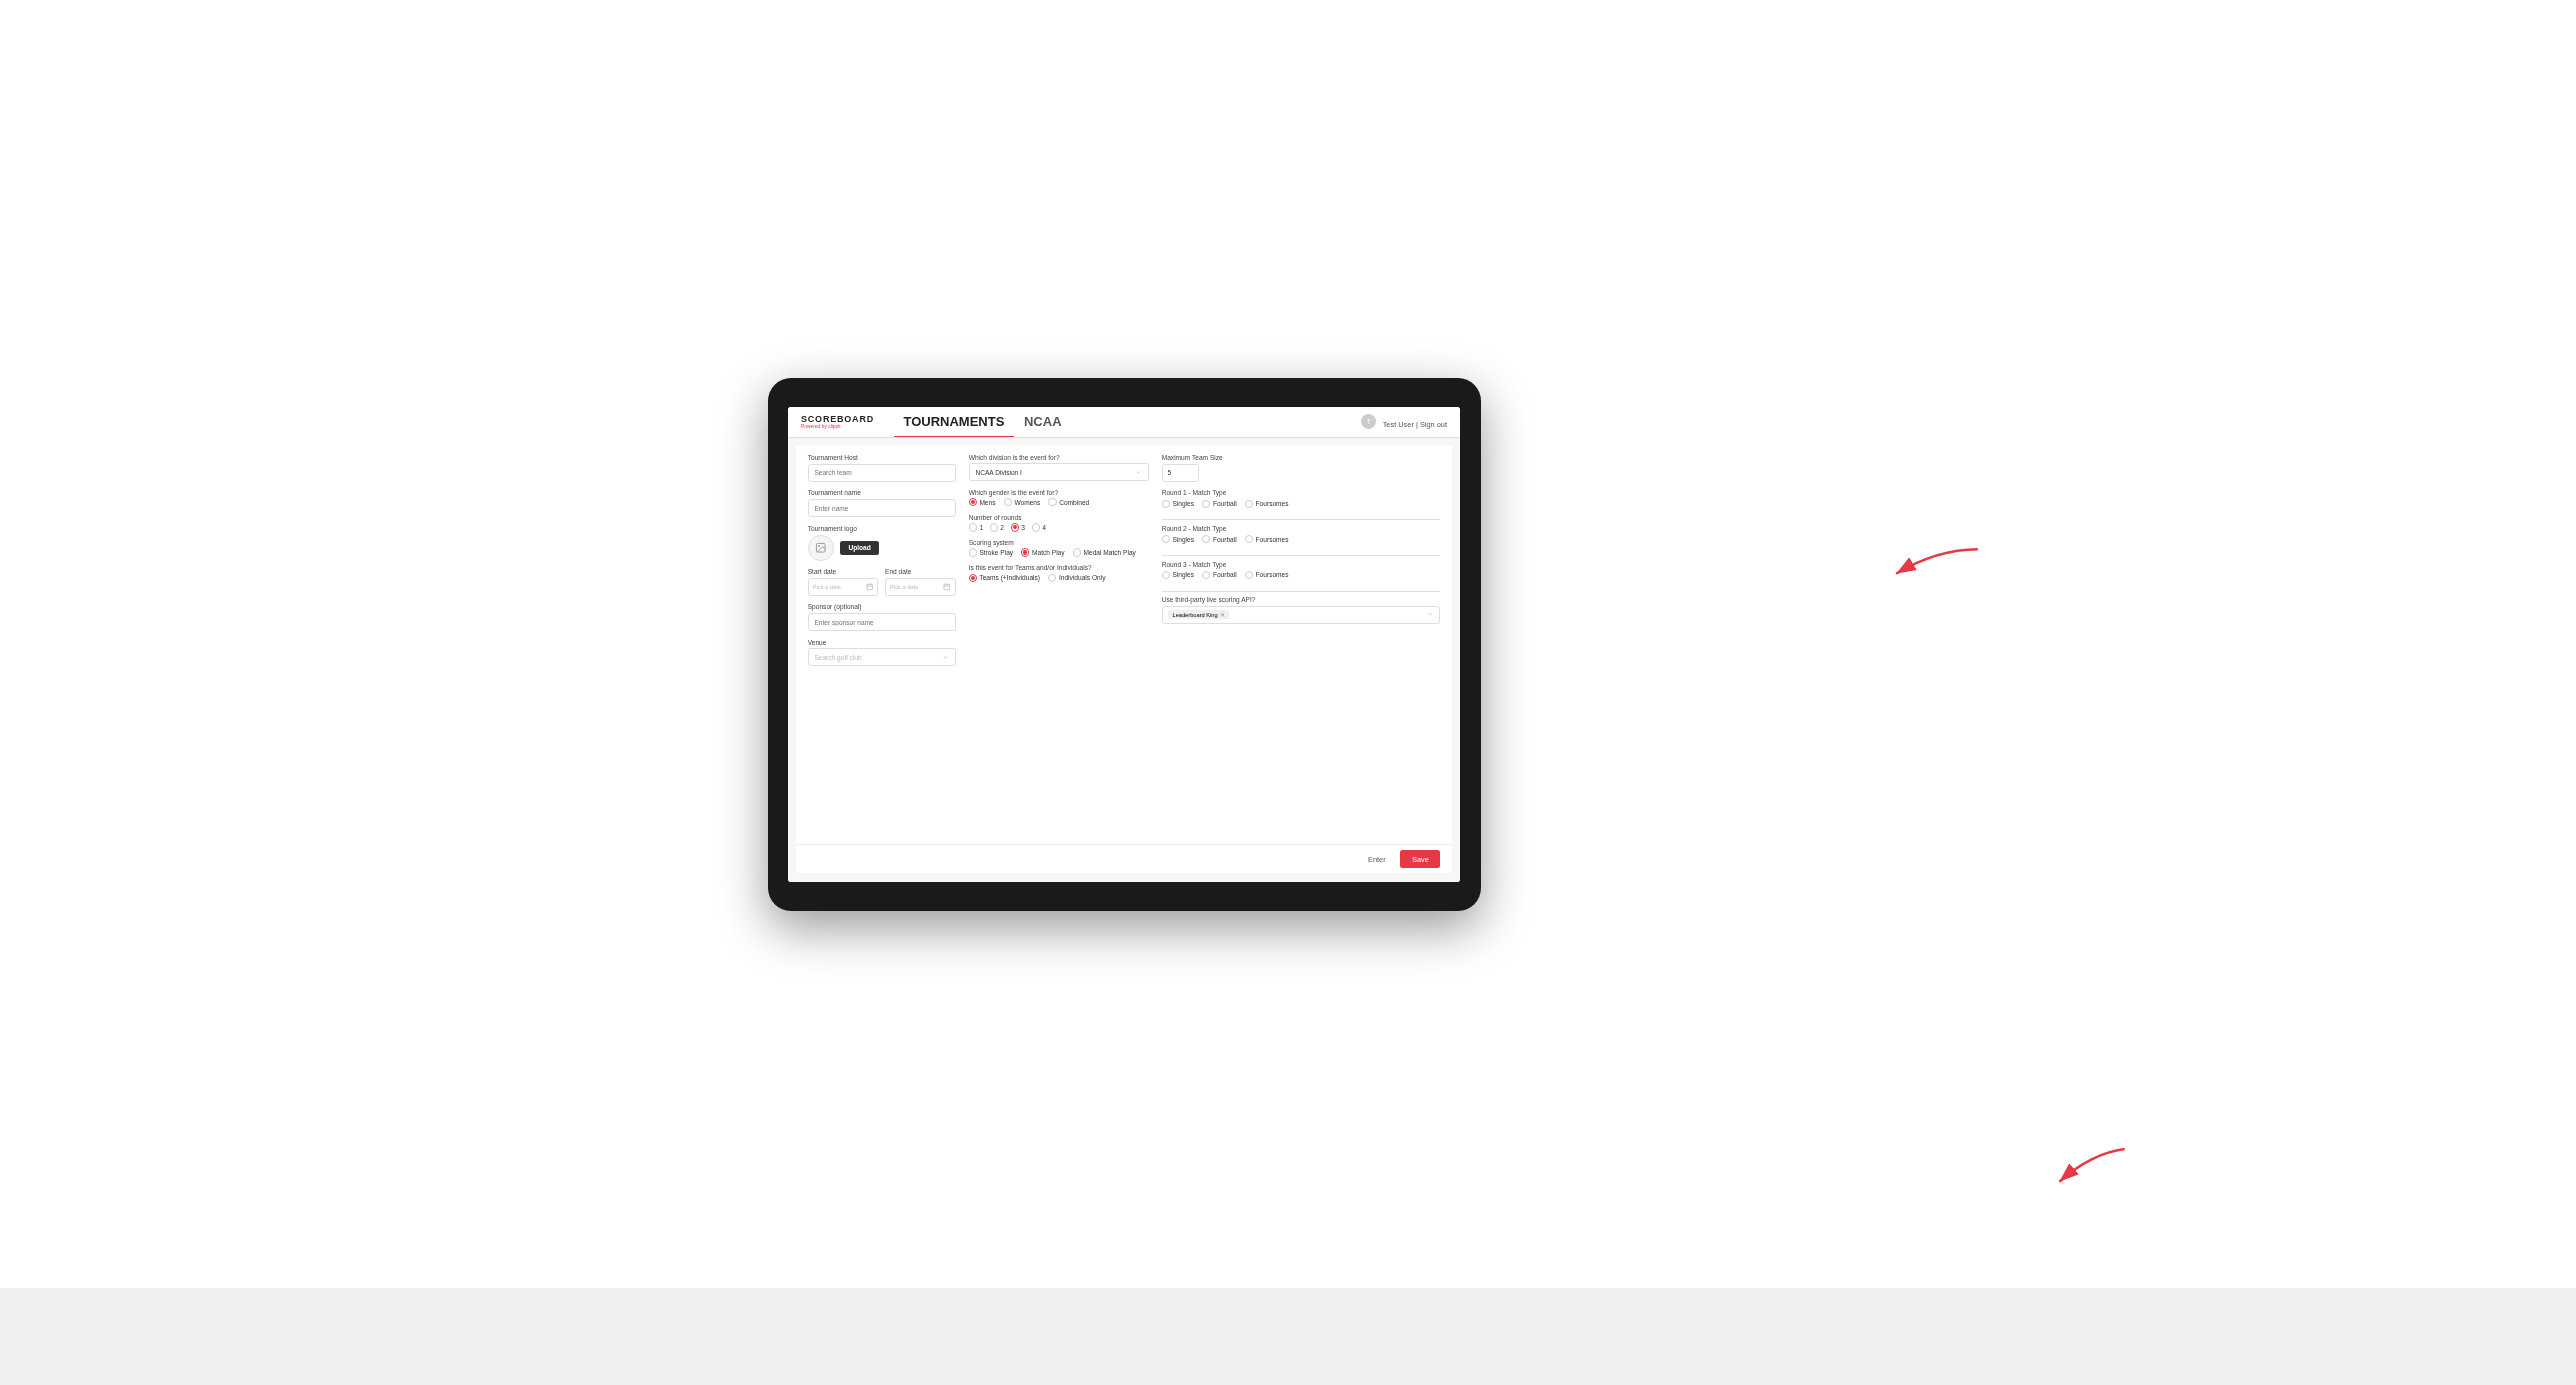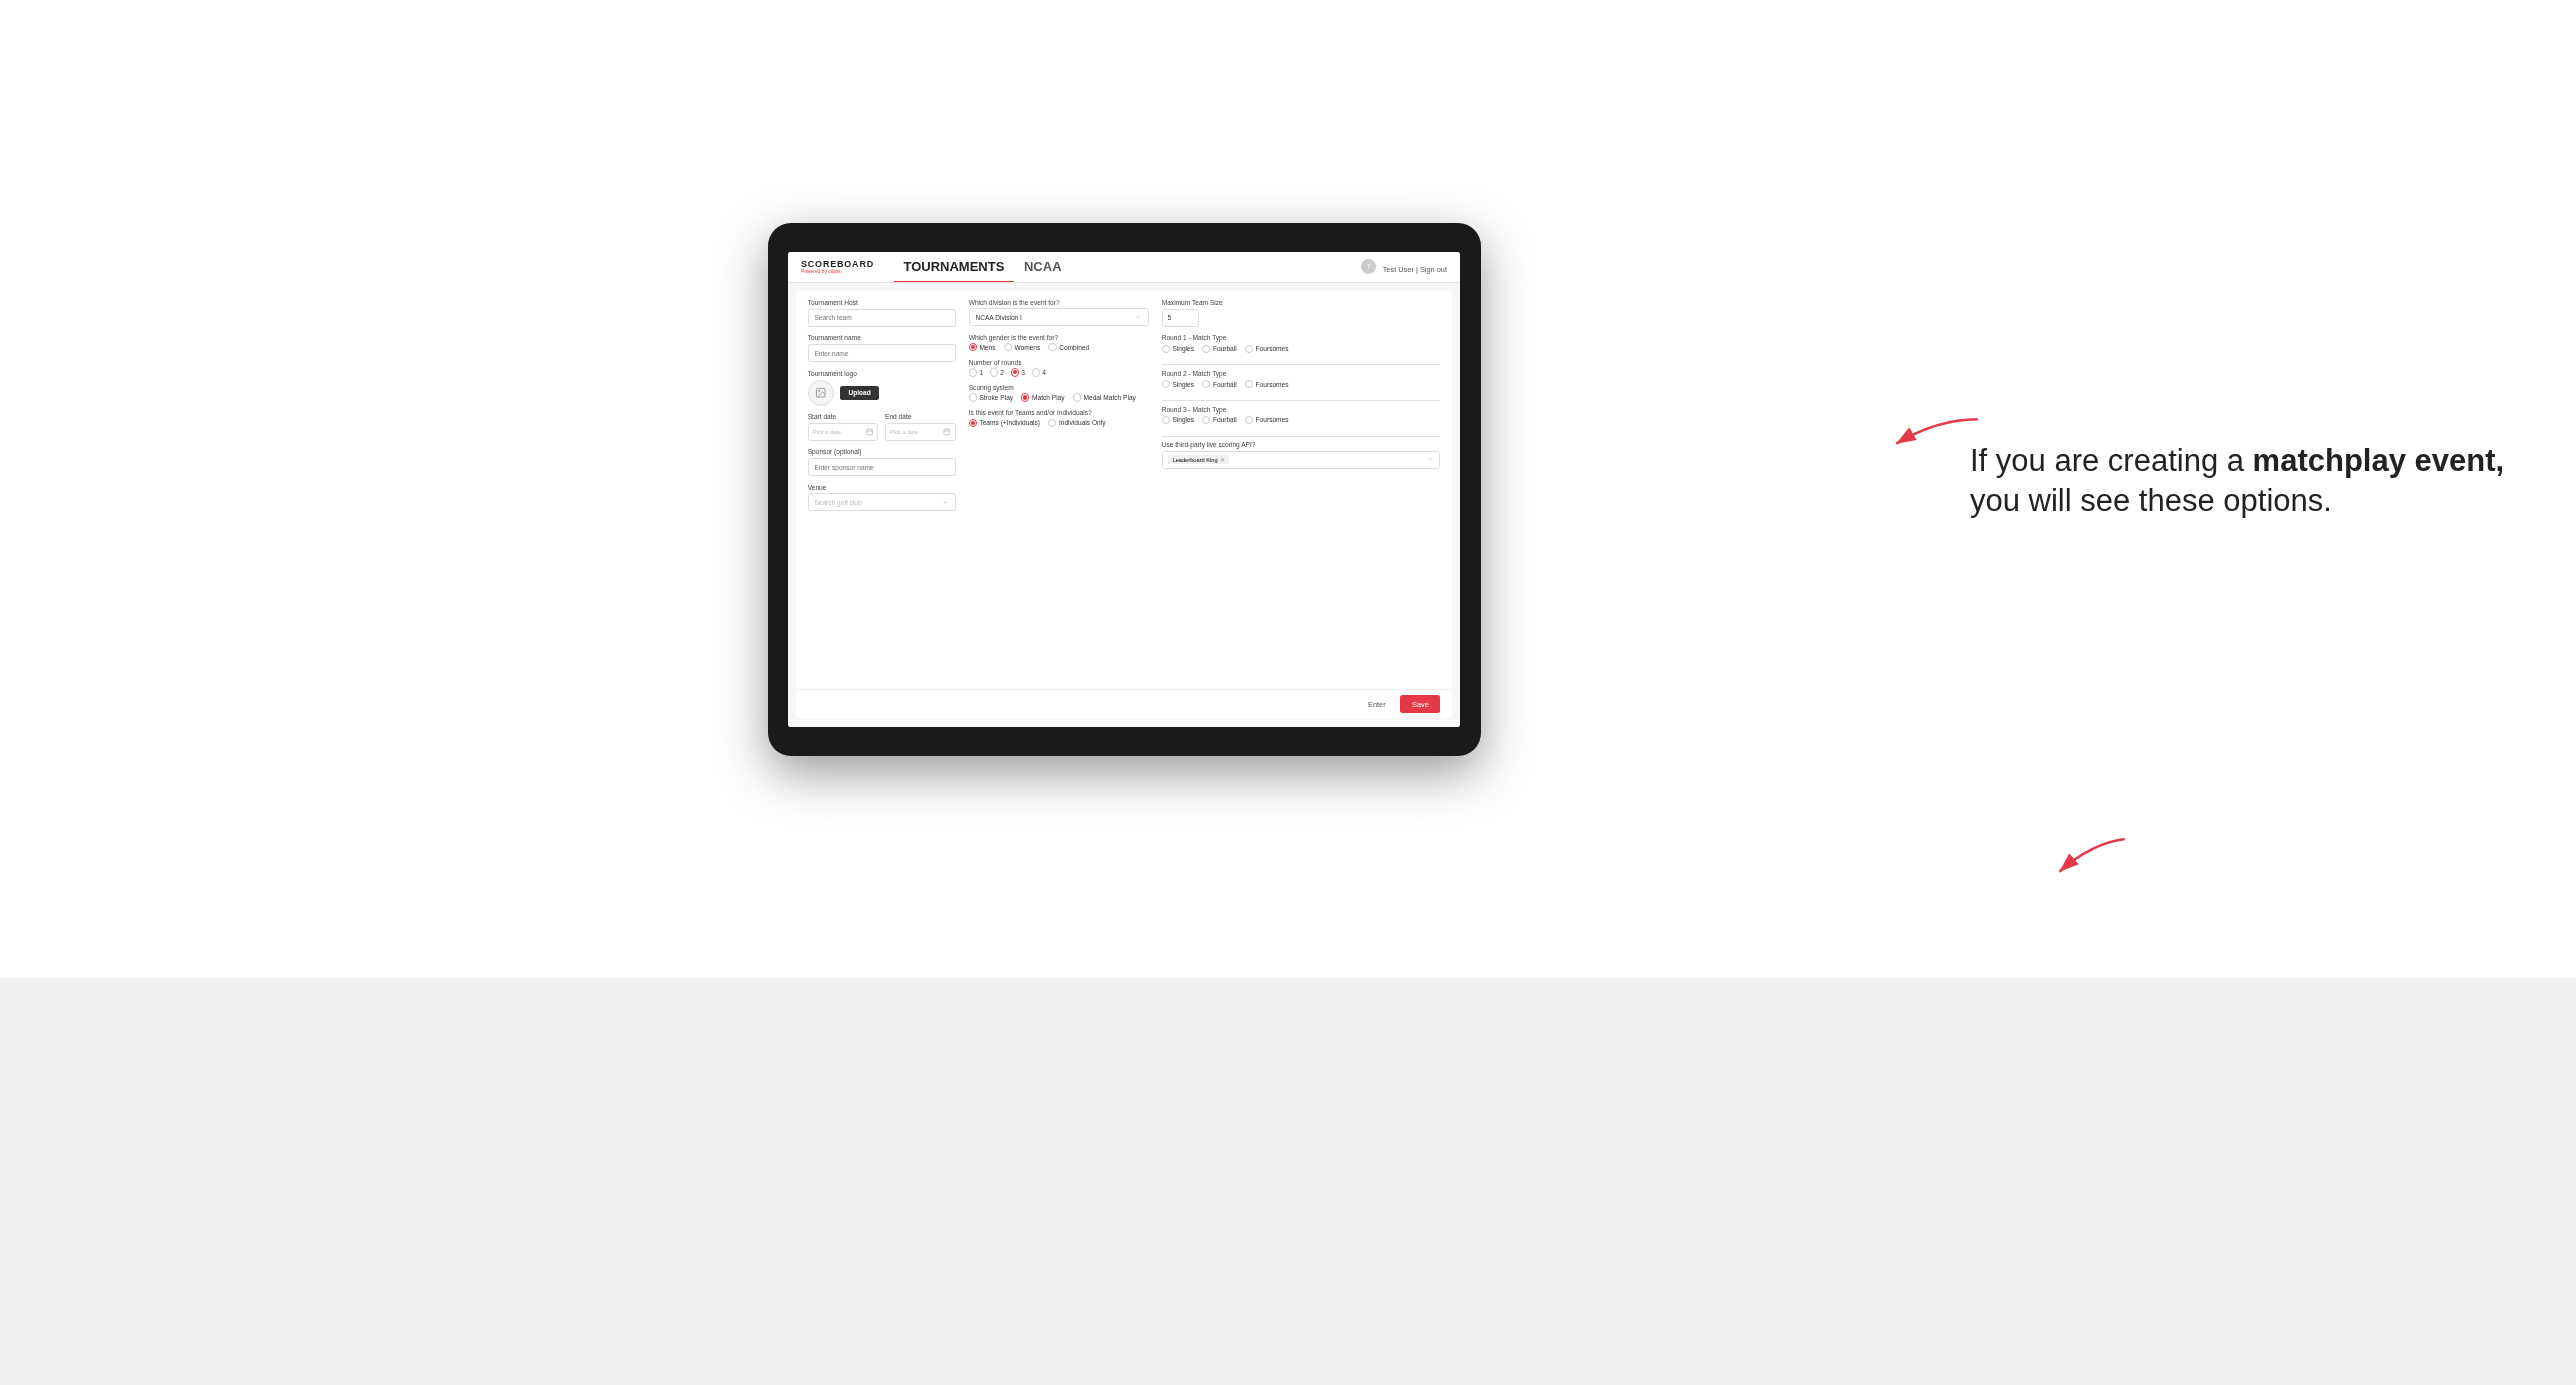--- a/index.html
+++ b/index.html
@@ -7,21 +7,21 @@
       background: #f0f0f0;
       font-family: -apple-system, BlinkMacSystemFont, 'Segoe UI', Arial, sans-serif;
       width: 2576px;
       height: 1386px;
       overflow: hidden;
       position: relative;
     }
 
     .page-wrapper {
       width: 2576px;
-      height: 978px;
+      height: 1288px;
       background: #ffffff;
       position: relative;
       display: flex;
       align-items: center;
       justify-content: center;
     }
 
     
     .tablet {
       width: 713px;
@@ -730,23 +730,20 @@
             <button class="btn-cancel">Enter</button>
             <button class="btn-save">Save</button>
           </div>
 
         </div>
       </div>
 
     </div>
   </div>
 
-  <div class="annotation-right">
-    <span>If you are creating a </span><strong>matchplay event,</strong><span> you will see these options.</span>
-  </div>
 
 
   <svg class="arrow-1" viewBox="0 0 120 60">
     <defs>
       <marker id="arrowhead1" markerWidth="8" markerHeight="6" refX="8" refY="3" orient="auto">
         <polygon points="0 0, 8 3, 0 6" fill="#e63946"></polygon>
       </marker>
     </defs>
     <path d="M 110 10 Q 60 10 10 40" stroke="#e63946" stroke-width="3" fill="none" marker-end="url(#arrowhead1)"></path>
   </svg>

